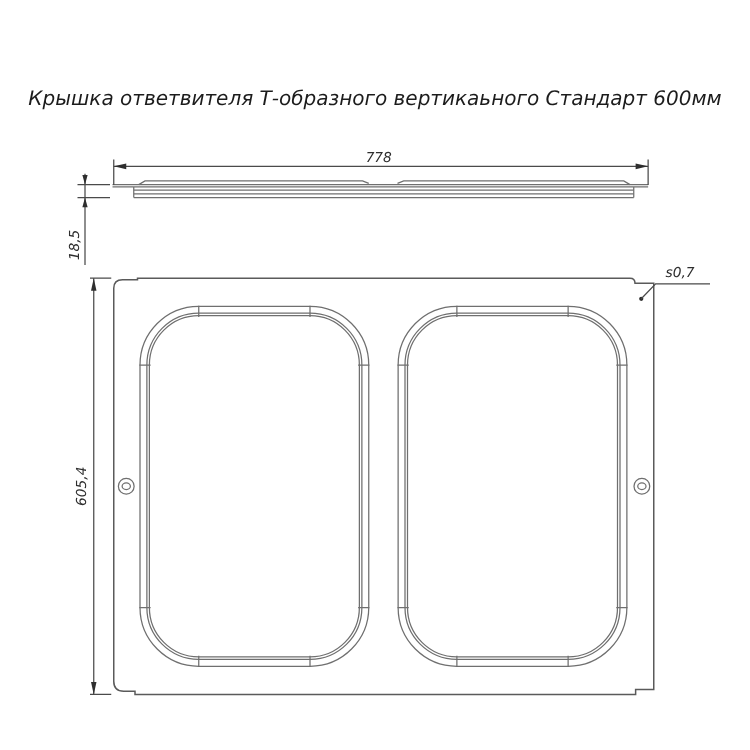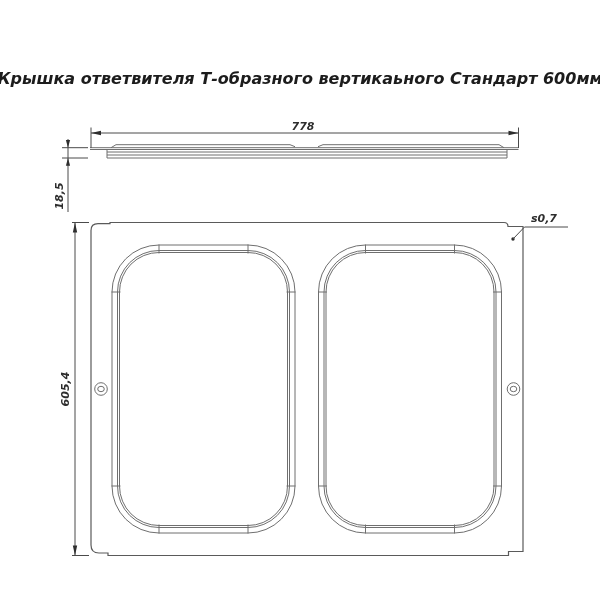--- a/index.html
+++ b/index.html
@@ -1,17 +1,17 @@
 <!DOCTYPE html>
 <html><head>
 <meta charset="utf-8">
 <style>
   html,body{margin:0;padding:0;background:#ffffff;width:600px;height:600px;overflow:hidden;}
   .canvas{position:relative;width:600px;height:600px;background:#ffffff;
-          font-family:"DejaVu Sans", sans-serif;font-weight:bold;}
+          font-family:"DejaVu Sans", sans-serif;}
   svg{display:block;}
   .title-text{font-family:"DejaVu Sans", sans-serif;font-style:italic;font-size:16px;
               fill:#1c1c1c;letter-spacing:0px;}
   .dim-text{font-family:"DejaVu Sans", sans-serif;font-style:italic;font-size:11px;fill:#2e2e2e;}
   .thin{stroke:#6f6f6f;stroke-width:1;fill:none;}
   .outline{stroke:#5a5a5a;stroke-width:1.2;fill:#ffffff;}
   .dimline{stroke:#4a4a4a;stroke-width:1;fill:none;}
   .arrow{fill:#2e2e2e;stroke:none;}
 </style>
 </head>

